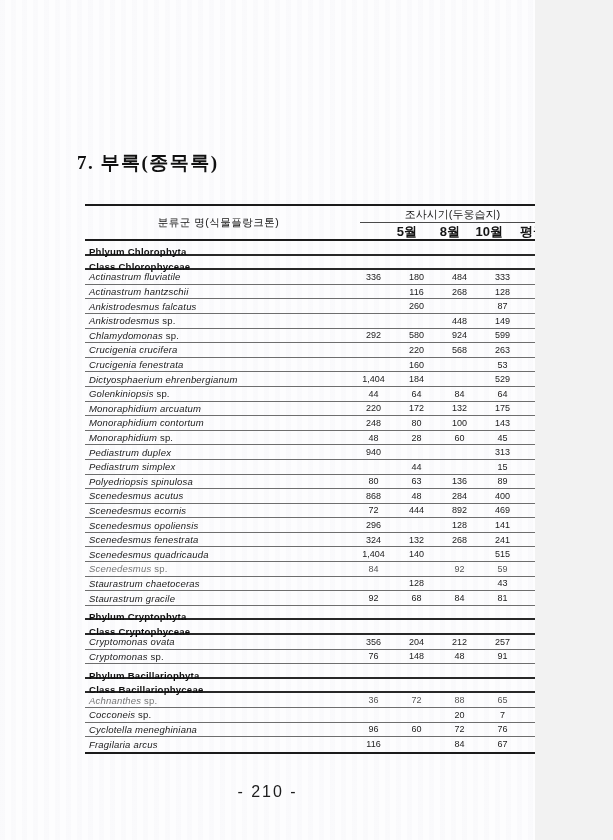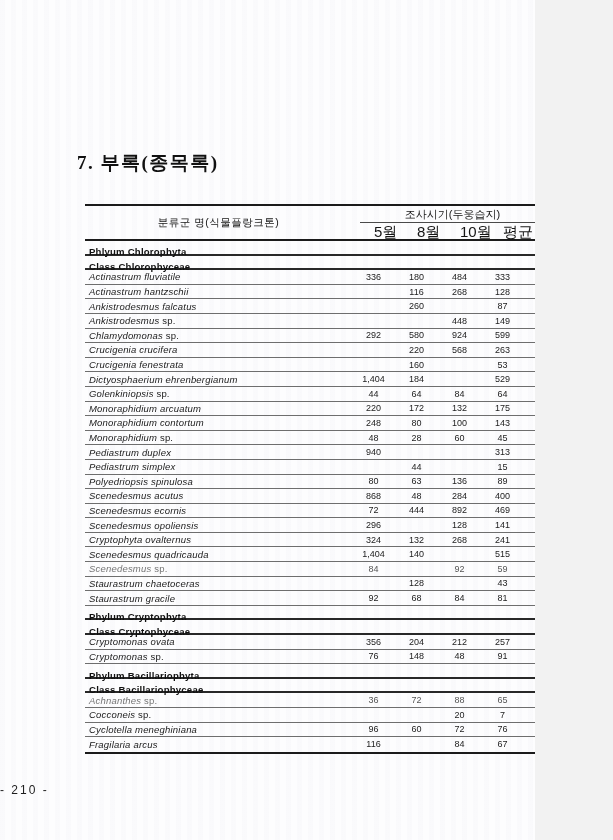--- a/index.html
+++ b/index.html
@@ -57,23 +57,23 @@
     margin-left: 8px;
     border-bottom: 1px solid #4a4a4a;
     color: #151515;
   }
   .cols {
     flex: 1;
     display: flex; align-items: center;
   }
   .cols span {
     width: 43px;
-    text-align: left;
-    font-size: 15px;
-    font-weight: 400;
+    text-align: right;
+    font-size: 13px;
+    font-weight: 700;
     transform: translateX(22px);
     color: #151515;
   }
   .tbody { border-bottom: 2px solid #1b1b1b; }
   .row {
     display: flex; align-items: center;
     height: 14.6px;
     box-sizing: border-box;
     border-bottom: 1px solid #6e6e6e;
   }
@@ -98,21 +98,22 @@
     font-size: 9px;
     color: #222;
   }
   .row .fill { flex: 1; }
   .row.muted .name { color: #757575; }
   .row.muted .val { color: #555; }
   .page-number {
     position: absolute;
     left: 0; right: 0;
     top: 783px;
-    font-size: 12px;
+    text-align: center;
+    font-size: 16px;
     letter-spacing: 2px;
     color: #1d1d1d;
   }
 </style>
 </head>
 <body>
 
 <div class="page">
 
   <div class="doc-title">7. 부록(종목록)</div>
@@ -285,21 +286,21 @@
         </div>
         <div class="row species">
           <div class="name"><i>Scenedesmus opoliensis</i></div>
           <div class="val">296</div>
           <div class="val"></div>
           <div class="val">128</div>
           <div class="val">141</div>
           <div class="fill"></div>
         </div>
         <div class="row species">
-          <div class="name"><i>Cryptophyta ovalternus</i></div>
+          <div class="name"><i>Scenedesmus fenestrata</i></div>
           <div class="val">324</div>
           <div class="val">132</div>
           <div class="val">268</div>
           <div class="val">241</div>
           <div class="fill"></div>
         </div>
         <div class="row species">
           <div class="name"><i>Scenedesmus quadricauda</i></div>
           <div class="val">1,404</div>
           <div class="val">140</div>

